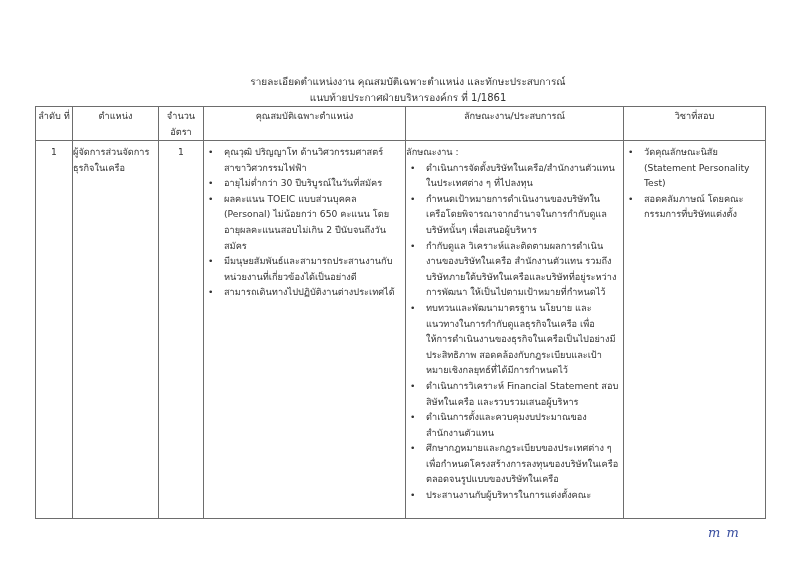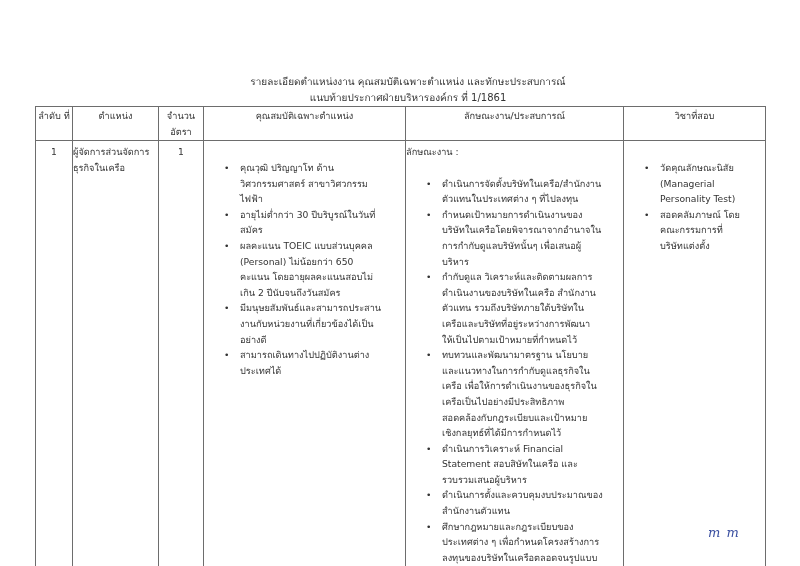--- a/index.html
+++ b/index.html
@@ -16,21 +16,21 @@
   table {
     position: absolute; left: 35px; top: 106px;
     border-collapse: collapse; table-layout: fixed; width: 730px;
     font-size: 9.2px; line-height: 15.6px; color: #333;
   }
   th, td { border: 1px solid #6d6d6d; vertical-align: top; padding: 0; }
   th { font-weight: normal; text-align: center; height: 32px; padding-top: 1px; }
   td { height: 374px; }
   td.c { text-align: center; padding-top: 3px; }
   td.l { padding: 3px 4px 0 0; }
-  ul { list-style: none; margin: 16px; padding: 0; }
+  ul { list-style: none; margin: 0; padding: 0; }
   li { position: relative; padding-left: 20px; }
   li::before { content: "\2022"; position: absolute; left: 4px; top: 0; }
   .heading { padding-left: 0; }
   .sig {
     position: absolute; left: 708px; top: 525px;
     font-family: "DejaVu Serif", serif; font-style: italic;
     color: #3a4fa0; font-size: 13px; letter-spacing: 1px;
   }
 </style>
 </head>
@@ -80,21 +80,21 @@
           <li>กำกับดูแล วิเคราะห์และติดตามผลการดำเนินงานของบริษัทในเครือ สำนักงานตัวแทน รวมถึงบริษัทภายใต้บริษัทในเครือและบริษัทที่อยู่ระหว่างการพัฒนา ให้เป็นไปตามเป้าหมายที่กำหนดไว้</li>
           <li>ทบทวนและพัฒนามาตรฐาน นโยบาย และแนวทางในการกำกับดูแลธุรกิจในเครือ เพื่อให้การดำเนินงานของธุรกิจในเครือเป็นไปอย่างมีประสิทธิภาพ สอดคล้องกับกฎระเบียบและเป้าหมายเชิงกลยุทธ์ที่ได้มีการกำหนดไว้</li>
           <li>ดำเนินการวิเคราะห์ Financial Statement สอบสิษัทในเครือ และรวบรวมเสนอผู้บริหาร</li>
           <li>ดำเนินการตั้งและควบคุมงบประมาณของสำนักงานตัวแทน</li>
           <li>ศึกษากฎหมายและกฎระเบียบของประเทศต่าง ๆ เพื่อกำหนดโครงสร้างการลงทุนของบริษัทในเครือตลอดจนรูปแบบของบริษัทในเครือ</li>
           <li>ประสานงานกับผู้บริหารในการแต่งตั้งคณะ</li>
         </ul>
       </td>
       <td class="l">
         <ul>
-          <li>วัดคุณลักษณะนิสัย (Managerial Personality Test)</li>
+          <li>วัดคุณลักษณะนิสัย (Statement Personality Test)</li>
           <li>สอดคลัมภาษณ์ โดยคณะกรรมการที่บริษัทแต่งตั้ง</li>
         </ul>
       </td>
     </tr>
   </tbody>
 </table>
 
 <div class="sig">m m</div>
 
 </body></html>

